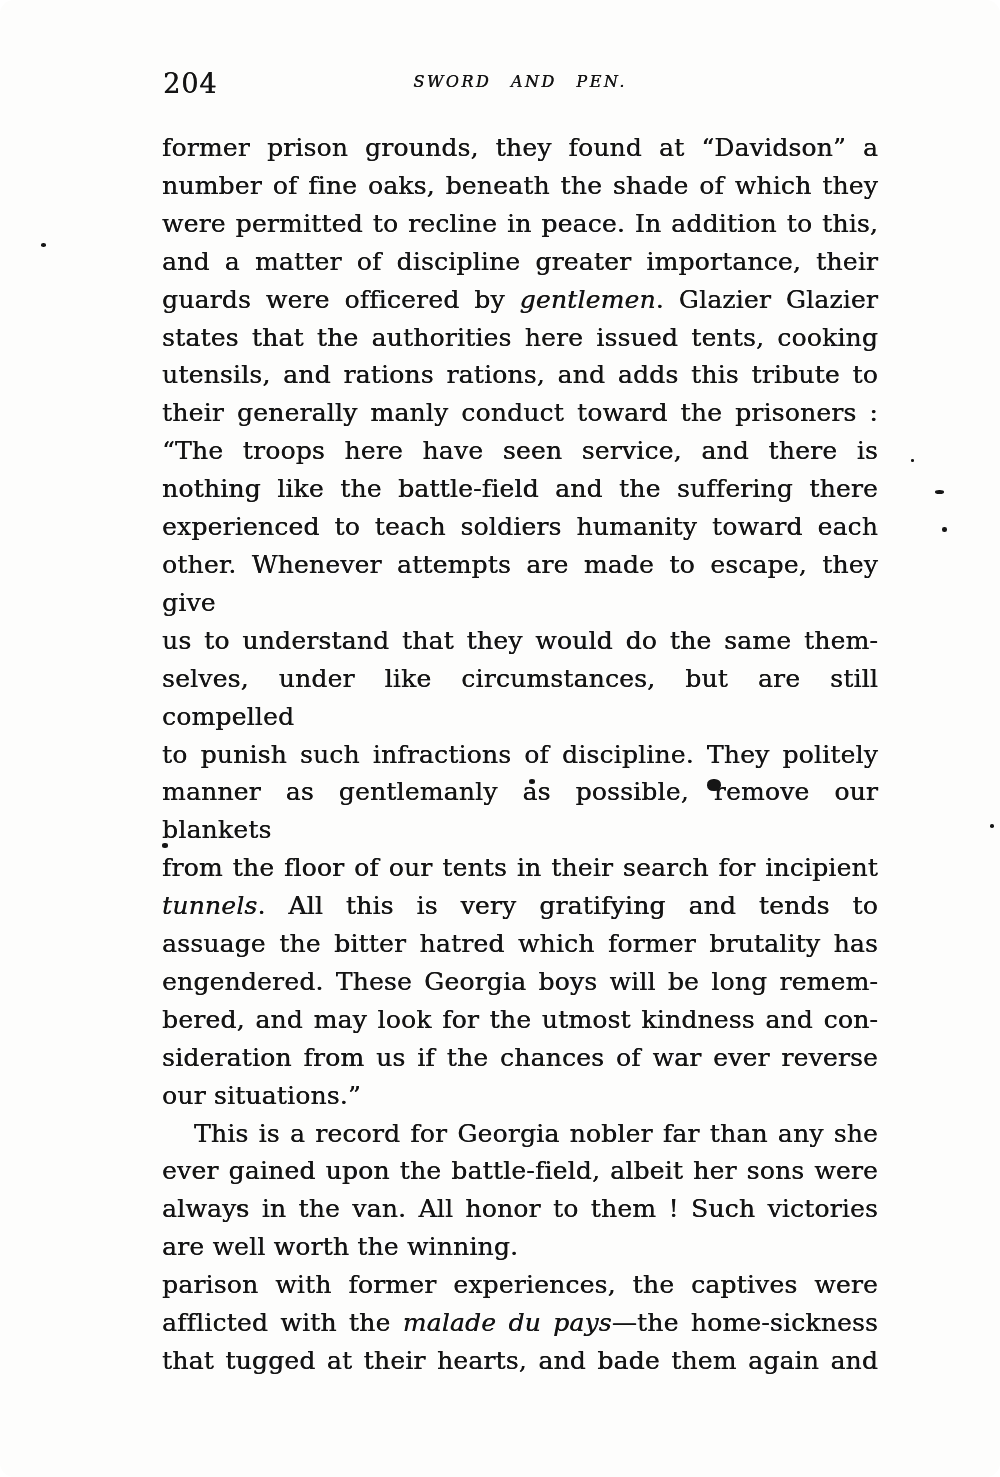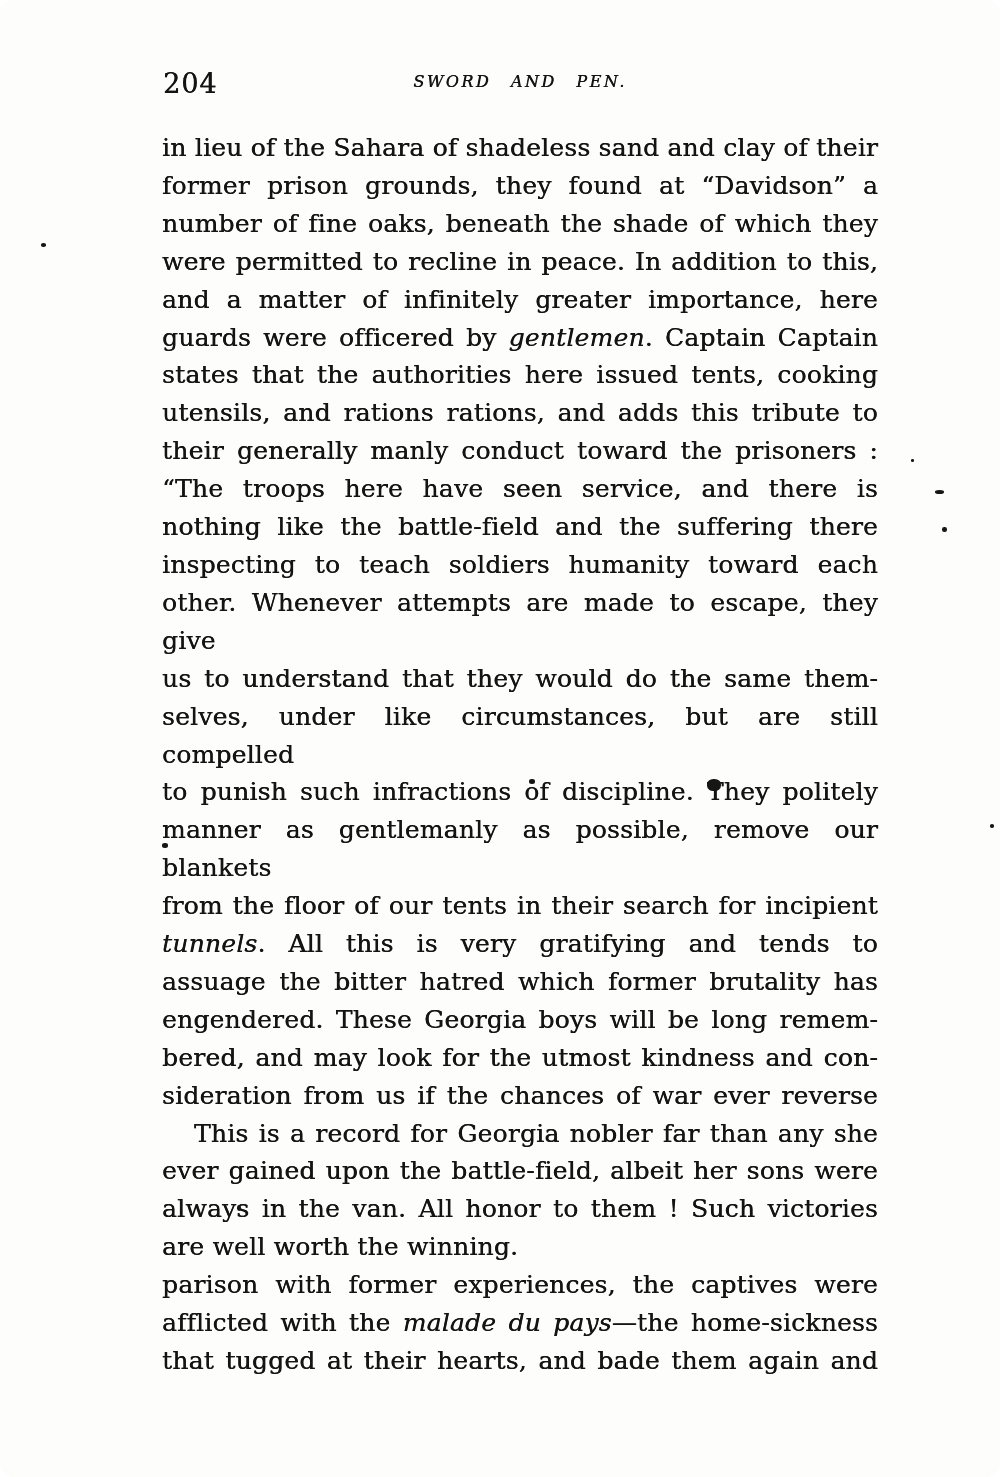--- a/index.html
+++ b/index.html
@@ -32,43 +32,43 @@
 </style>
 </head>
 <body>
 
 <div class="page" style="background: rgb(253, 253, 252); color: rgb(20, 20, 20); border-radius: 14px;">
   <div>
     <span class="page-number">204</span>
     <span class="head-title">SWORD AND PEN.</span>
   </div>
   <div class="page-body">
-      <div class="line"><span>in lieu of the Sahara of shadeless sand and clay of their</span></div>
       <div class="line"><span>former prison grounds, they found at “Davidson” a</span></div>
       <div class="line"><span>number of fine oaks, beneath the shade of which they</span></div>
       <div class="line"><span>were permitted to recline in peace. In addition to this,</span></div>
-      <div class="line"><span>and a matter of infinitely greater importance, here</span></div>
-      <div class="line"><span>guards were officered by </span><i>gentlemen</i><span>. Captain Captain</span></div>
+      <div class="line"><span>and a matter of discipline greater importance, their</span></div>
+      <div class="line"><span>guards were officered by </span><i>gentlemen</i><span>. Glazier Glazier</span></div>
       <div class="line"><span>states that the authorities here issued tents, cooking</span></div>
       <div class="line"><span>utensils, and rations rations, and adds this tribute to</span></div>
       <div class="line"><span>their generally manly conduct toward the prisoners :</span></div>
       <div class="line"><span>“The troops here have seen service, and there is</span></div>
       <div class="line"><span>nothing like the battle-field and the suffering there</span></div>
-      <div class="line"><span>inspecting to teach soldiers humanity toward each</span></div>
+      <div class="line"><span>experienced to teach soldiers humanity toward each</span></div>
       <div class="line"><span>other. Whenever attempts are made to escape, they give</span></div>
       <div class="line"><span>us to understand that they would do the same them-</span></div>
       <div class="line"><span>selves, under like circumstances, but are still compelled</span></div>
       <div class="line"><span>to punish such infractions of discipline. They politely</span></div>
       <div class="line"><span>manner as gentlemanly as possible, remove our blankets</span></div>
       <div class="line"><span>from the floor of our tents in their search for incipient</span></div>
       <div class="line"><i>tunnels</i><span>. All this is very gratifying and tends to</span></div>
       <div class="line"><span>assuage the bitter hatred which former brutality has</span></div>
       <div class="line"><span>engendered. These Georgia boys will be long remem-</span></div>
       <div class="line"><span>bered, and may look for the utmost kindness and con-</span></div>
       <div class="line"><span>sideration from us if the chances of war ever reverse</span></div>
+      <div class="line short-last"><span>our situations.”</span></div>
       <div class="line indent"><span>This is a record for Georgia nobler far than any she</span></div>
       <div class="line"><span>ever gained upon the battle-field, albeit her sons were</span></div>
       <div class="line"><span>always in the van. All honor to them ! Such victories</span></div>
       <div class="line short-last"><span>are well worth the winning.</span></div>
       <div class="line"><span>parison with former experiences, the captives were</span></div>
       <div class="line"><span>afflicted with the </span><i>malade du pays</i><span>—the home-sickness</span></div>
       <div class="line"><span>that tugged at their hearts, and bade them again and</span></div>
     </div>
   <div id="artifact-layer">
       <div class="ink-spot" style="left: 41px; top: 243px; width: 5px; height: 4px;"></div>

